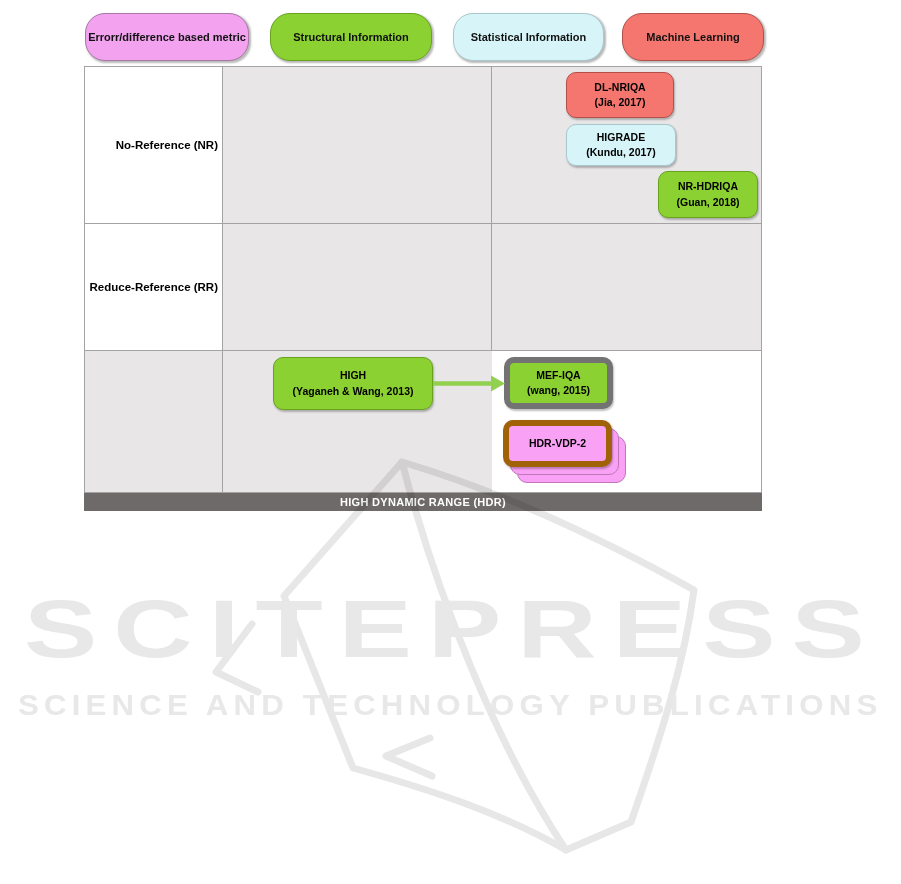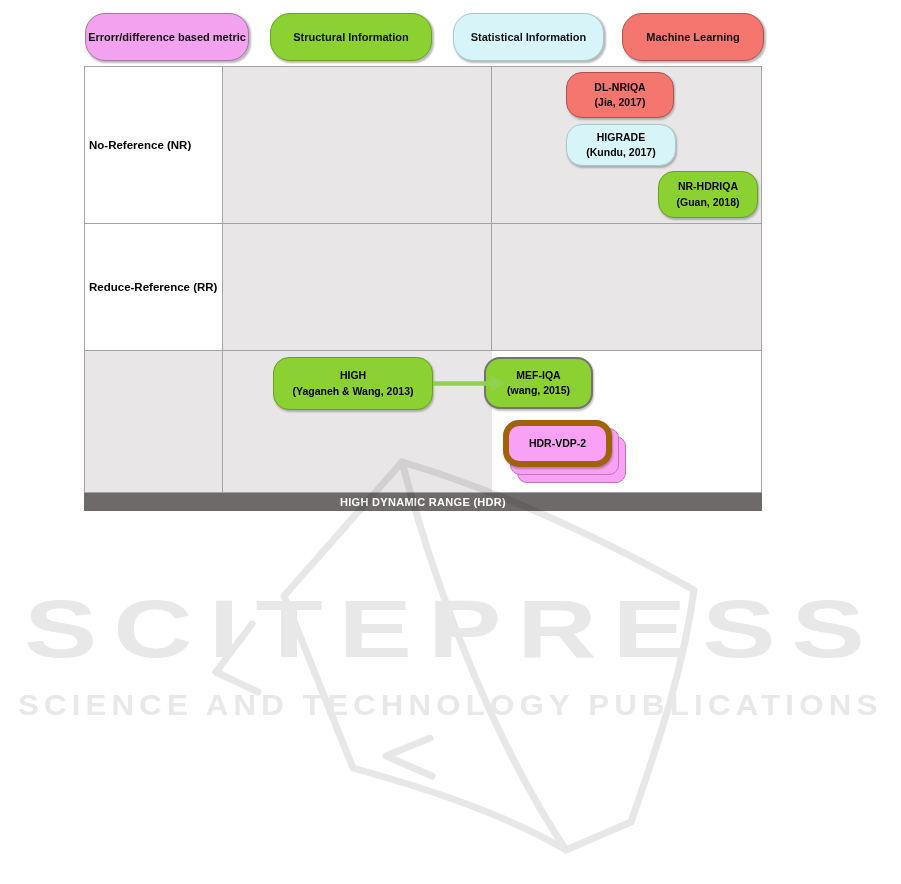--- a/index.html
+++ b/index.html
@@ -24,44 +24,44 @@
   .matrix {
     position:absolute; left:84px; top:66px; width:678px; height:427px;
     border:1px solid #A3A3A3; box-sizing:border-box;
     display:grid; grid-template-columns:138px 269px 269px;
     grid-template-rows:157px 127px 141px;
   }
   .cell { border-right:1px solid #A3A3A3; border-bottom:1px solid #A3A3A3; box-sizing:border-box; }
   .cell.last-col { border-right:none; }
   .cell.last-row { border-bottom:none; }
   .label-cell {
-    background:#ffffff; display:flex; align-items:center; justify-content:flex-start;
+    background:#ffffff; display:flex; align-items:center; justify-content:flex-end;
     font-size:11.5px; font-weight:bold; color:#000; text-align:center; padding:4px;
   }
   .gray-cell { background:#E8E6E6; }
 
   .hdr-bar {
     position:absolute; left:84px; top:493px; width:678px; height:18px;
     background:#6E6A6A; display:flex; align-items:center; justify-content:center;
     color:#ffffff; font-size:11px; font-weight:bold; letter-spacing:0.3px;
   }
 
   
   .mbox {
-    position:absolute; border-radius:16px; box-sizing:border-box;
+    position:absolute; border-radius:10px; box-sizing:border-box;
     display:flex; flex-direction:column; align-items:center; justify-content:center;
     font-size:10.5px; font-weight:bold; color:#000; text-align:center; line-height:1.45;
     box-shadow:1px 1.5px 2px rgba(0,0,0,0.25); z-index:3;
   }
   #box-dl-nriqa  { left:566px; top:72px;  width:108px; height:46px; background:#F4766F; border:1px solid #B2514B; }
   #box-higrade   { left:566px; top:124px; width:110px; height:42px; background:#D7F5F9; border:1px solid #A9C8CC; }
   #box-nr-hdriqa { left:658px; top:171px; width:100px; height:47px; background:#8CD132; border:1px solid #67A31F; }
   #box-proposed  { left:702px; top:263px; width:120px; height:50px; background:#FAD25B; border:2.5px solid #111111; border-radius:11px; }
   #box-tmqi      { left:273px; top:357px; width:160px; height:53px; background:#8CD132; border:1px solid #67A31F; }
-  #box-mef-iqa   { left:484px; top:357px; width:109px; height:52px; background:#8CD132; border:2px solid #737373; }
+  #box-mef-iqa   { left:504px; top:357px; width:109px; height:52px; background:#8CD132; border:6px solid #737373; }
   #box-hdr-vdp2  { left:503px; top:420px; width:109px; height:47px; background:#F9A1F5; border:6px solid #a16207;text-align:right; }
   .stack-layer {
     position:absolute; width:109px; height:47px; border-radius:10px;
     background:#F9A1F5; border:1px solid #BF77BA; box-sizing:border-box;
   }
   #vdp-layer2 { left:510px; top:428px; z-index:2; }
   #vdp-layer3 { left:517px; top:436px; z-index:1; }
 
   .arrow-svg { position:absolute; left:430px; top:370px; z-index:4; }
 

